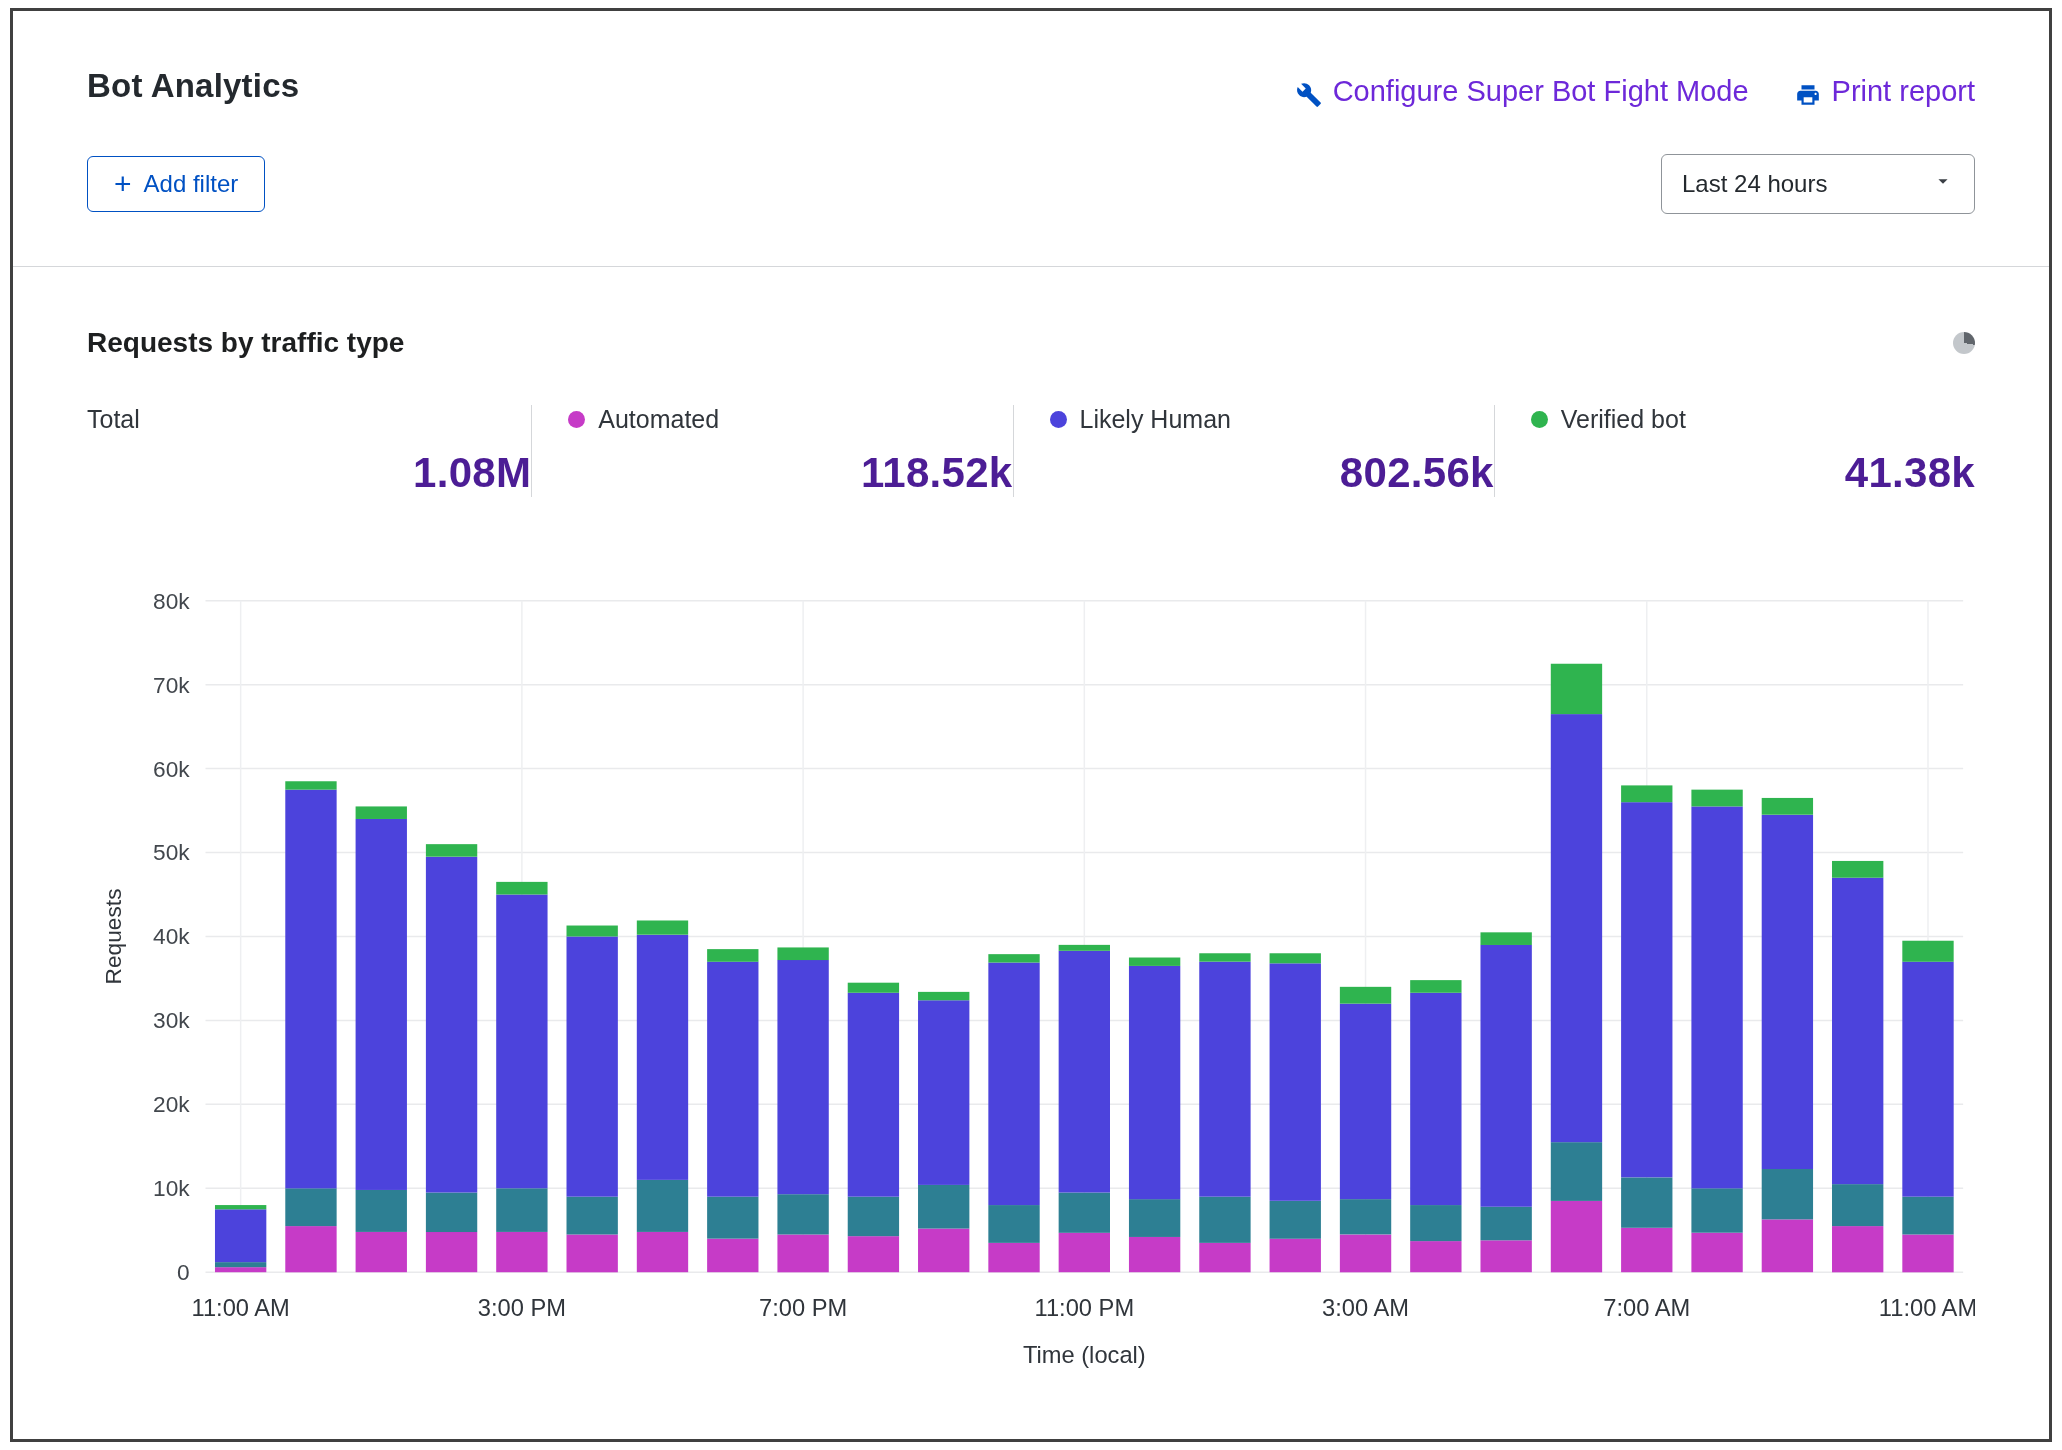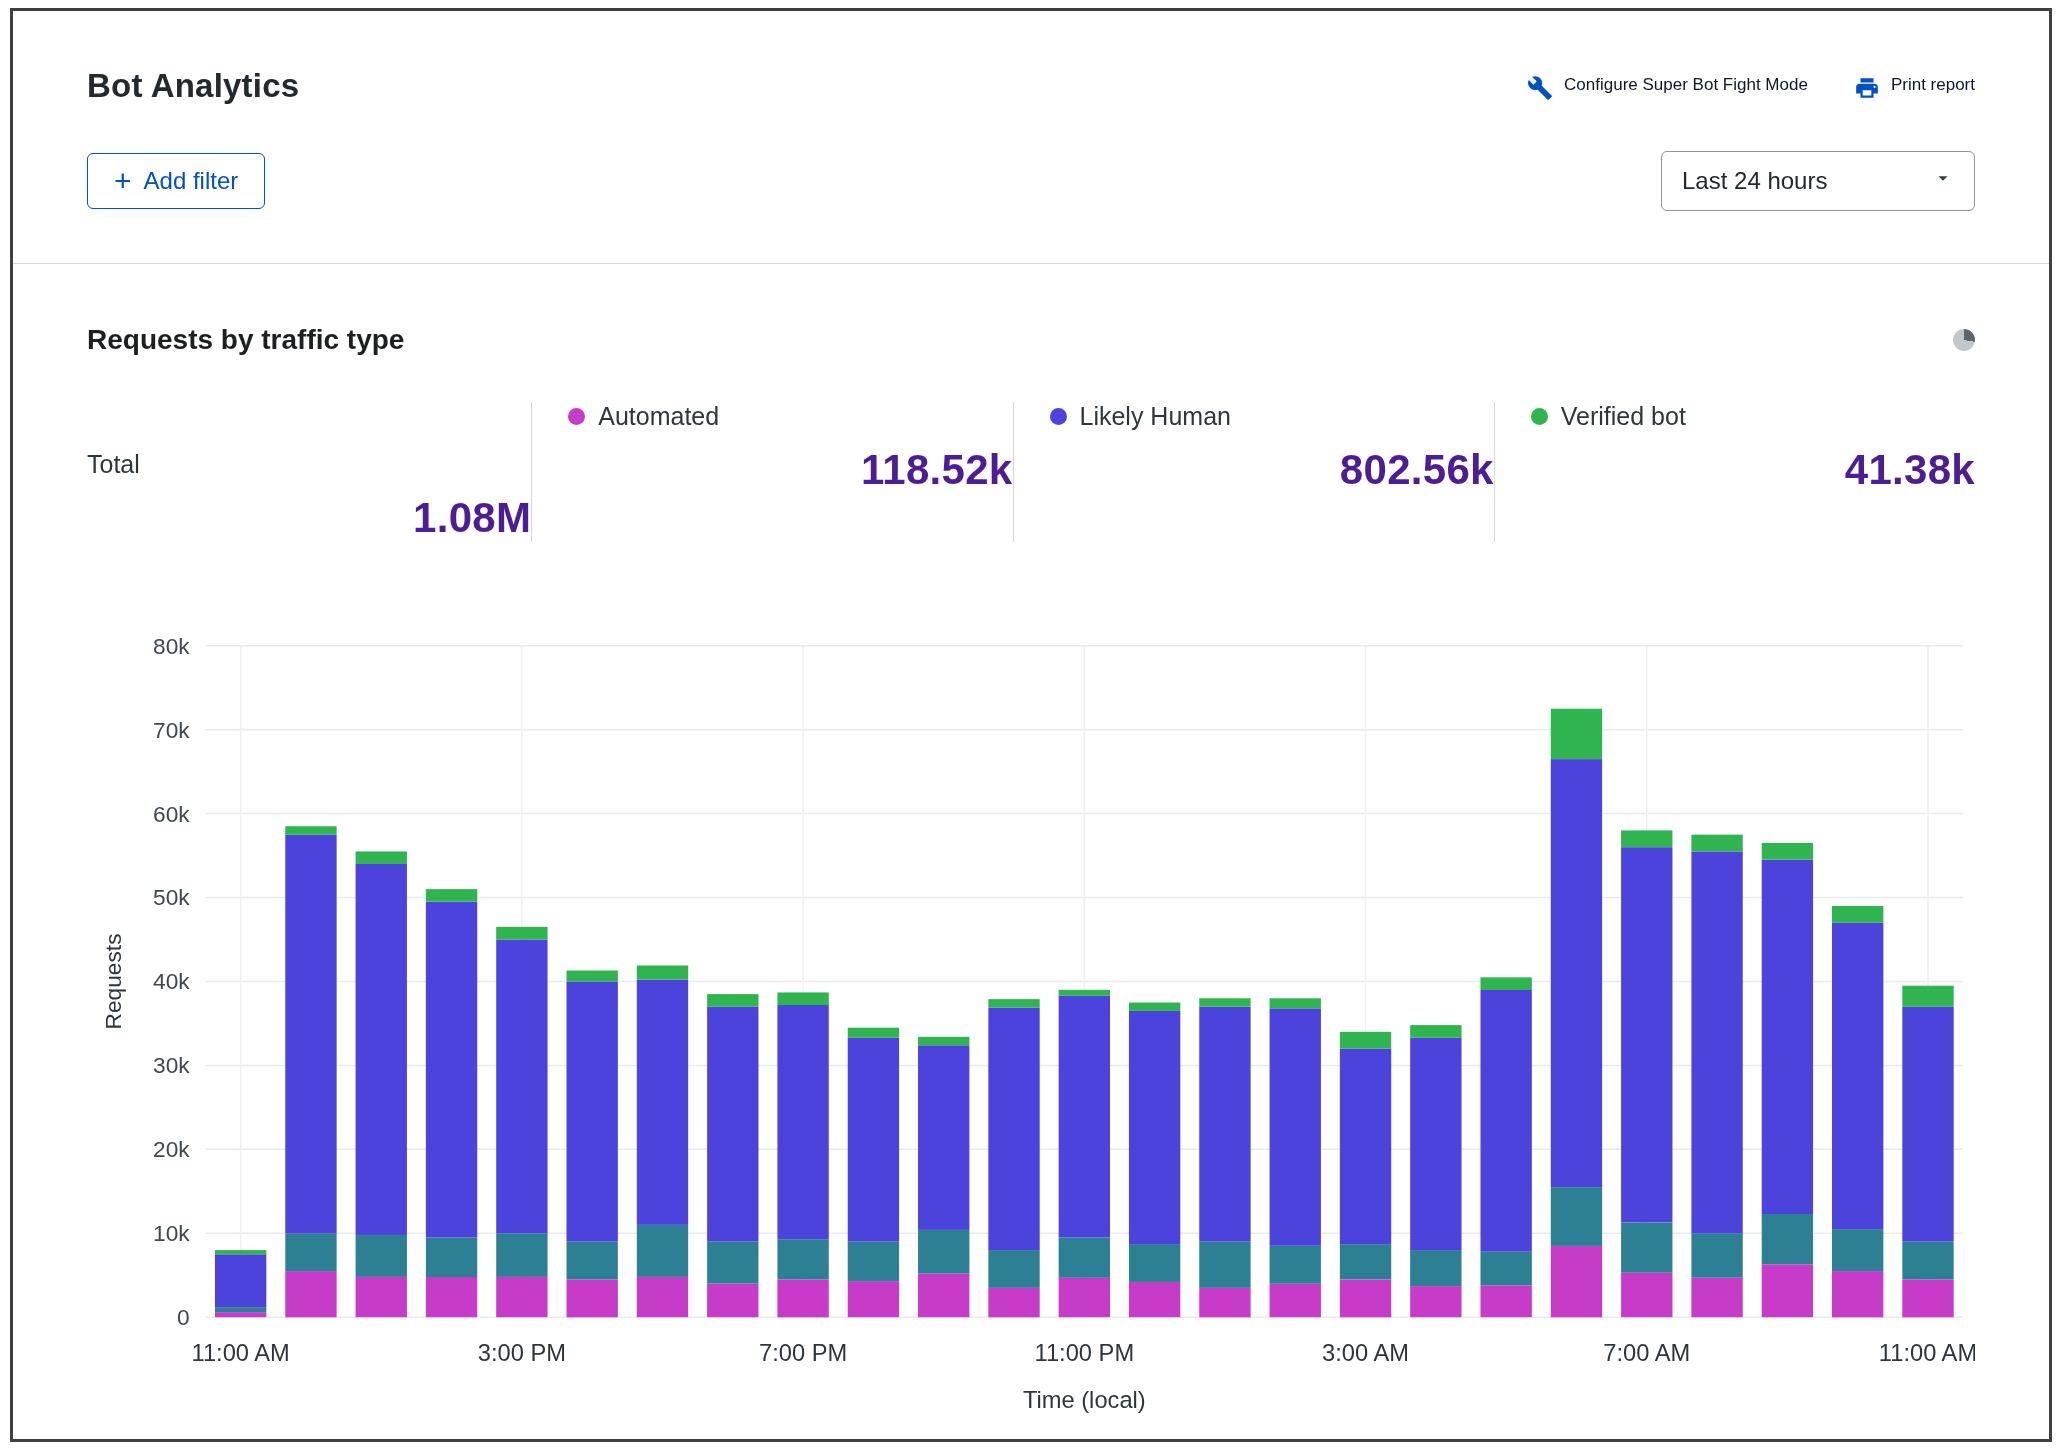--- a/index.html
+++ b/index.html
@@ -16,21 +16,21 @@
     height: 1434px;
     background: #fff;
     border: 3px solid #404040;
     border-radius: 0;
     overflow: hidden;
   }
   .card-header { padding: 56px 74px 0 74px; }
   .header-row { display: flex; justify-content: space-between; align-items: flex-start; }
   .page-title { margin: 0; font-size: 33px; font-weight: 700; color: #24292e; letter-spacing: 0.2px; }
   .header-links { display: flex; gap: 46px; margin-top: 8px; }
-  .hlink { display: flex; align-items: flex-start; gap: 11px; color: #0f172a; text-decoration: none; font-size: 17px; cursor: pointer; }
+  .hlink { display: flex; align-items: flex-end; gap: 11px; color: #6d28d9; text-decoration: none; font-size: 29px; cursor: pointer; }
   .hlink .ico { display: inline-flex; }
   .toolbar-row { display: flex; justify-content: space-between; align-items: center; margin-top: 46px; padding-bottom: 52px; }
   .add-filter {
     display: inline-flex; align-items: center; gap: 12px;
     font-family: inherit; font-size: 24px; color: #0051c3;
     background: #fff; border: 1px solid #0051c3; border-radius: 6px;
     padding: 13px 26px; cursor: pointer;
   }
   .add-filter .plus { font-size: 30px; line-height: 22px; font-weight: 400; }
   .select-box {
@@ -42,21 +42,21 @@
   .divider { border-top: 1px solid #d5d7da; }
   .section { padding: 0 74px; }
   .section-title-row { display: flex; align-items: center; gap: 15px; margin-top: 60px; justify-content: space-between; }
   .section-title { margin: 0; font-size: 28px; font-weight: 700; color: #1d1f20; }
   .pie-icon {
     width: 22px; height: 22px; border-radius: 50%;
     background: conic-gradient(#60656b 0deg 100deg, #c3c7cb 100deg 360deg);
   }
   .stats { display: flex; margin-top: 46px; }
   .stat { flex: 1; padding-left: 36px; border-left: 1px solid #d5d7da; }
-  .stat:first-child { padding-left: 0; border-left: none; margin-top: 48px; }
+  .stat:first-child { padding-left: 0; border-left: none; }
   .stat-label-row { display: flex; align-items: center; gap: 13px; font-size: 25px; color: #30353b; }
   .dot { width: 17px; height: 17px; border-radius: 50%; background: #999; flex: 0 0 auto; }
   .stat-value { margin-top: 15px; font-size: 42px; font-weight: 700; color: #4c1d95; letter-spacing: 0.3px; text-align: right; }
   .chart-wrap { margin-top: 84px; }
   .chart-wrap svg { display: block; width: 100%; }
   svg text { font-family: "Liberation Sans", sans-serif; }
 </style>
 </head>
 <body>
 

